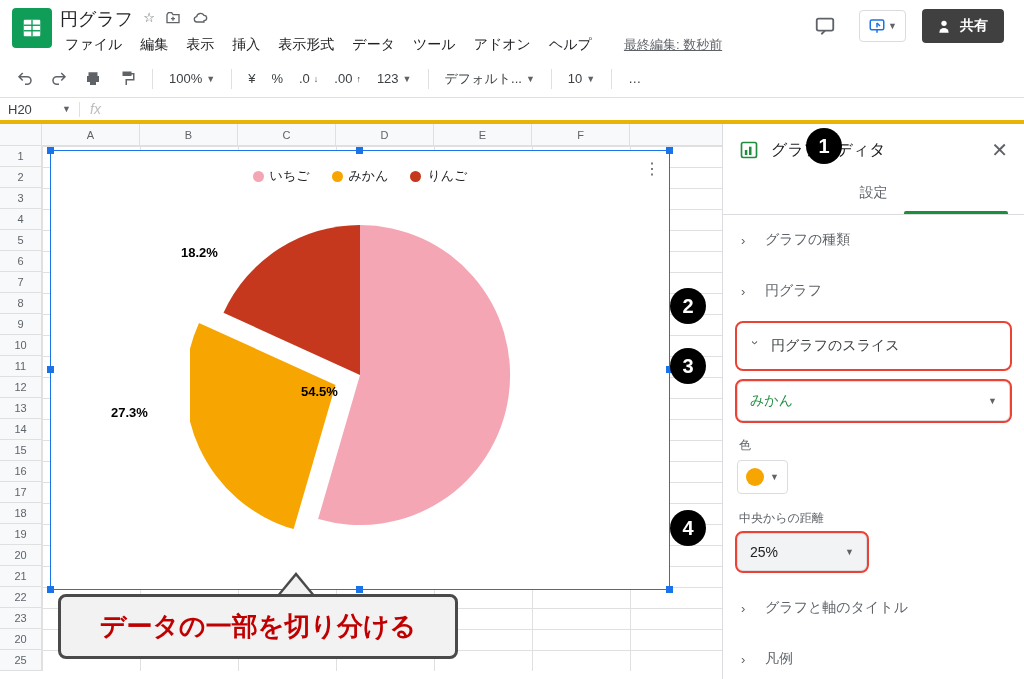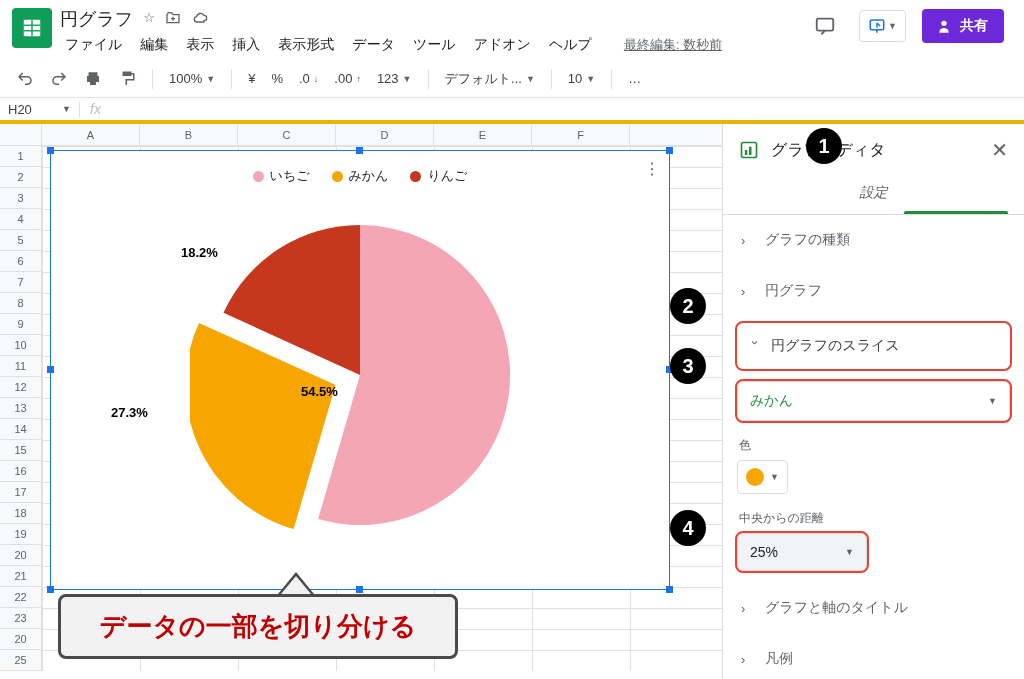--- a/index.html
+++ b/index.html
@@ -13,21 +13,21 @@
 .doc-title-row { display: flex; align-items: center; gap: 10px; height: 22px; }
 .doc-title { font-size: 18px; color: #202124; }
 .title-icons { display: flex; gap: 10px; color: #5f6368; }
 .title-icons span { cursor: pointer; }
 .menubar { display: flex; gap: 8px; margin-top: 4px; font-size: 14px; color: #202124; align-items: center; }
 .menubar span { padding: 2px 5px; cursor: pointer; }
 .last-edit { color: #5f6368; text-decoration: underline; margin-left: 14px; font-size: 13px; }
 .top-right { display: flex; align-items: center; gap: 16px; margin-left: auto; padding-right: 8px; }
 .icon-btn { width: 36px; height: 36px; display: flex; align-items: center; justify-content: center; color: #5f6368; cursor: pointer; border-radius: 4px; }
 .present-btn { border: 1px solid #dadce0; border-radius: 4px; padding: 6px 8px; display: flex; align-items: center; gap: 2px; color: #1a73e8; }
-.share-btn { background: #6d28d9; color: #fff; border-radius: 4px; padding: 8px 16px; font-weight: bold; display: flex; align-items: center; gap: 6px; font-size: 14px; }
+.share-btn { background: #404040; color: #fff; border-radius: 4px; padding: 8px 16px; font-weight: bold; display: flex; align-items: center; gap: 6px; font-size: 14px; }
 
 
 .toolbar { height: 38px; border-bottom: 1px solid #e0e0e0; display: flex; align-items: center; padding: 0 10px; gap: 4px; color: #5f6368; }
 .tb-sep { width: 1px; height: 20px; background: #e0e0e0; margin: 0 6px; }
 .tb-item { padding: 4px 6px; cursor: pointer; display: flex; align-items: center; gap: 4px; font-size: 13px; color: #3c4043; }
 .tb-item svg { width: 18px; height: 18px; }
 .dropdown-caret { font-size: 9px; color: #5f6368; }
 
 
 .fx-row { height: 26px; display: flex; align-items: center; border-bottom: 4px solid #eab308; }
@@ -70,21 +70,21 @@
 
 .num-badge { position: absolute; width: 36px; height: 36px; background: #000; color: #fff; border-radius: 50%; display: flex; align-items: center; justify-content: center; font-size: 20px; font-weight: bold; z-index: 20; }
 
 
 .sidebar { width: 302px; border-left: 1px solid #dadce0; display: flex; flex-direction: column; background: #fff; }
 .sb-header { display: flex; align-items: center; padding: 14px 16px 10px; gap: 12px; }
 .sb-logo { width: 20px; height: 20px; }
 .sb-title { font-size: 16px; flex: 1; }
 .sb-close { font-size: 20px; color: #5f6368; cursor: pointer; }
 .sb-tabs { display: flex; border-bottom: 1px solid #dadce0; position: relative; }
-.sb-tab { flex: 1; text-align: center; padding: 12px 0; font-size: 14px; color: #5f6368; cursor: pointer; font-style: italic; }
+.sb-tab { flex: 1; text-align: center; padding: 12px 0; font-size: 14px; color: #5f6368; cursor: pointer; }
 .sb-tab.active { color: #1e8e3e; }
 .sb-tab.active.red-outline { }
 .tab-underline { position: absolute; bottom: 0; right: 16px; width: 104px; height: 3px; background: #1e8e3e; border-radius: 2px 2px 0 0; }
 .sb-body { flex: 1; overflow-y: auto; padding: 0 0 10px; }
 .sb-section { padding: 16px 18px; font-size: 14px; color: #5f6368; display: flex; align-items: center; gap: 12px; cursor: pointer; border-bottom: 1px solid transparent; }
 .sb-section.collapsed {}
 .caret { font-size: 13px; color: #5f6368; width: 12px; display: inline-block; }
 .red-outline { outline: 2px solid #ea4335; outline-offset: -2px; border-radius: 6px; }
 .sb-panel-head { display: flex; align-items: center; gap: 10px; font-size: 14px; color: #3c4043; margin-bottom: 2px; }
 .select-box { border: 1px solid #dadce0; border-radius: 4px; padding: 10px 12px; font-size: 14px; display: flex; align-items: center; justify-content: space-between; cursor: pointer; }

